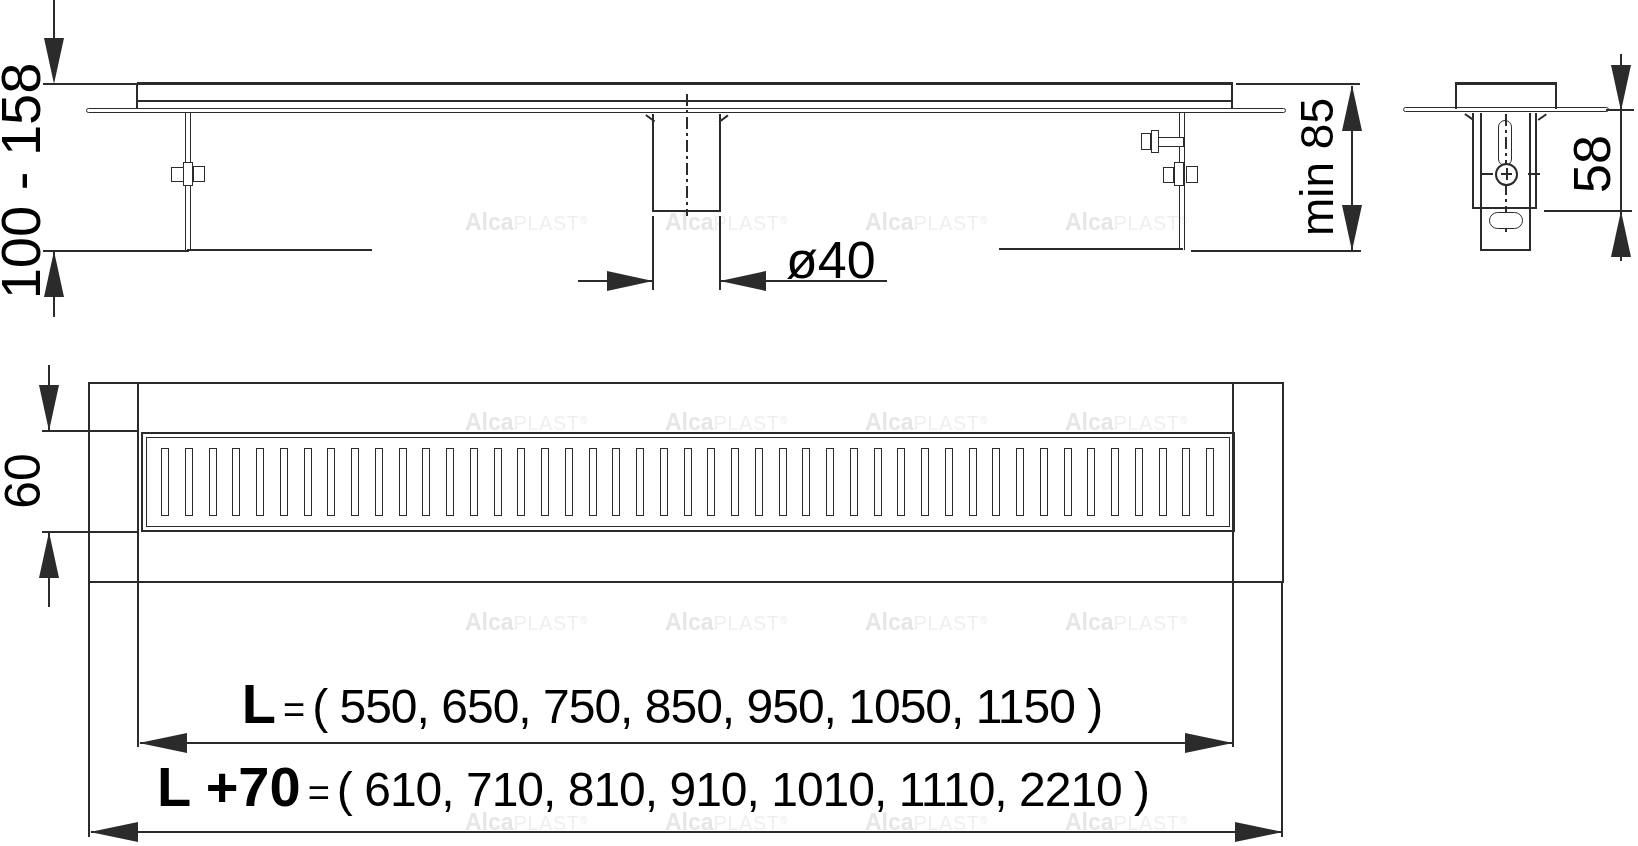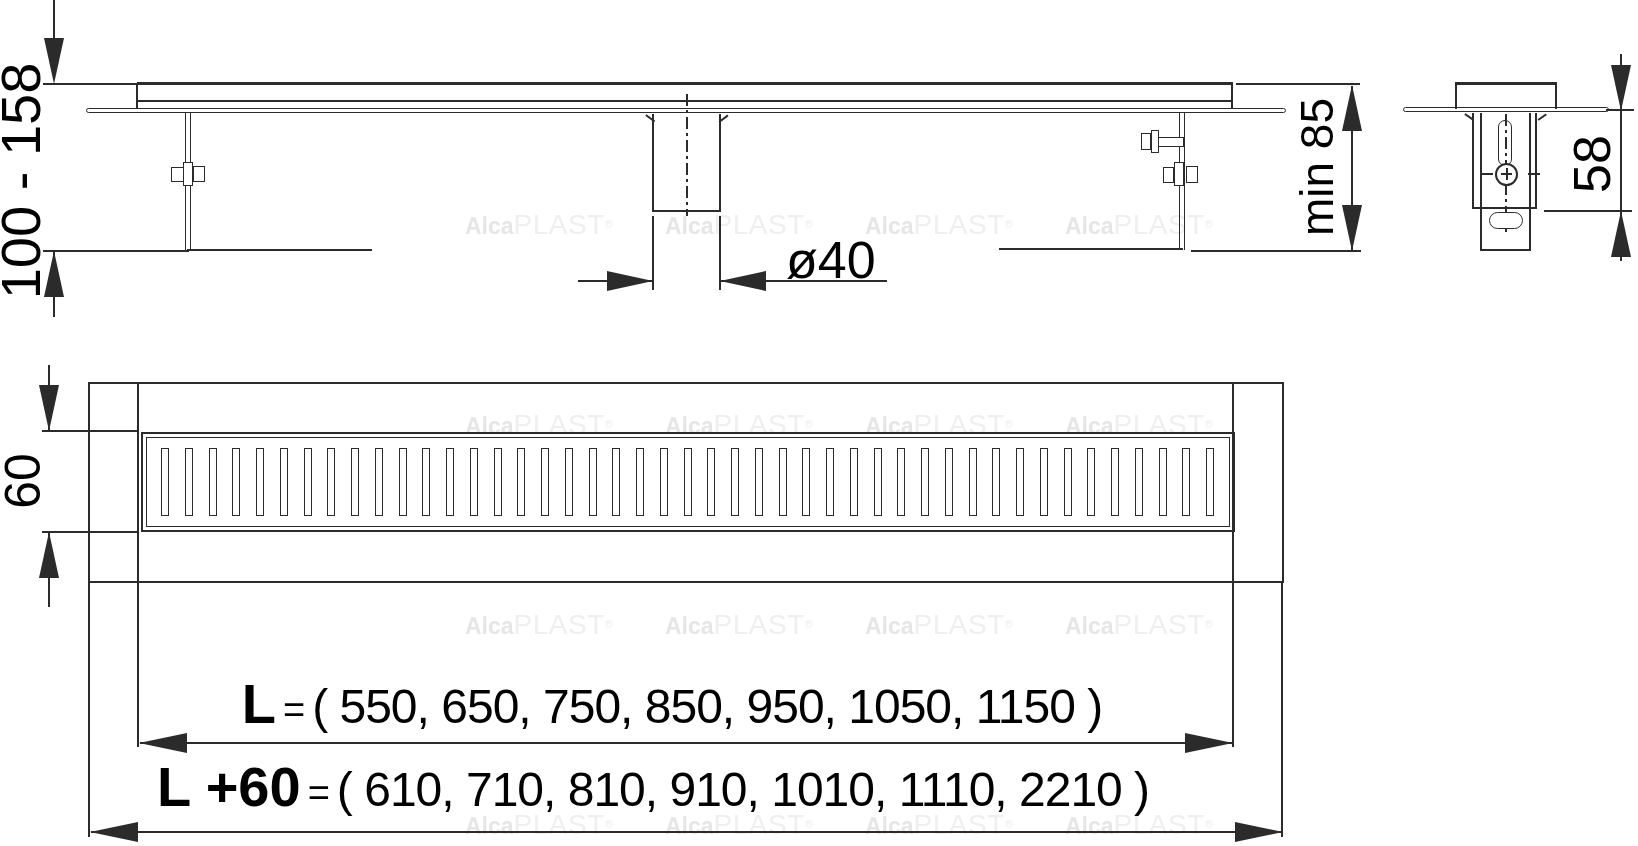--- a/index.html
+++ b/index.html
@@ -19,21 +19,21 @@
   .rlab{position:absolute;color:#000;white-space:nowrap;line-height:1;transform:translate(-50%,-50%) rotate(-90deg);}
   .dimrow{position:absolute;display:flex;justify-content:center;align-items:baseline;white-space:nowrap;color:#000;}
   .dimrow .big{font-weight:700;font-size:56px;line-height:1;}
   .dimrow .eq{font-size:38px;line-height:1;margin:0 7px;}
   .dimrow .vals{font-size:48px;letter-spacing:-1px;line-height:1;}
   .slots{position:absolute;display:flex;justify-content:space-between;}
   .slot{width:8px;height:68px;border:1.5px solid #2b2b2b;box-sizing:border-box;background:#fff;}
   .wmgrid{position:absolute;left:465px;top:209px;width:800px;height:800px;display:grid;grid-template-columns:repeat(4,200px);grid-template-rows:repeat(4,200px);z-index:0;}
   .wm{height:26px;white-space:nowrap;}
   .wm .w1{font-weight:700;font-size:23px;color:#e6e6e6;}
-  .wm .w2{font-size:28px;letter-spacing:.5px;color:#efefef;}
+  .wm .w2{font-size:20px;letter-spacing:.5px;color:#efefef;}
   .wm .w3{font-size:11px;color:#ececec;vertical-align:super;}
   .draw{position:absolute;inset:0;z-index:1;}
 </style>
 </head>
 <body>
 
 <div class="canvas">
 
   <div class="wmgrid">
     <div class="wm"><span class="w1">Alca</span><span class="w2">PLAST</span><span class="w3">®</span></div>
@@ -212,21 +212,21 @@
       <div class="dimrow" style="left:122px;top:676px;width:1100px">
         <span class="big">L</span>
         <span class="eq">=</span>
         <span class="vals">( 550, 650, 750, 850, 950, 1050, 1150 )</span>
       </div>
       <div class="hl" style="left:140px;top:742px;width:1092px;height:2.2px"></div>
       <div class="tri" style="left:139px;top:733px;border-top:10px solid transparent;border-bottom:10px solid transparent;border-right:48px solid #2b2b2b"></div>
       <div class="tri" style="left:1185px;top:733px;border-top:10px solid transparent;border-bottom:10px solid transparent;border-left:48px solid #2b2b2b"></div>
 
       <div class="dimrow" style="left:83px;top:759px;width:1140px">
-        <span class="big">L +60</span>
+        <span class="big">L +70</span>
         <span class="eq">=</span>
         <span class="vals">( 610, 710, 810, 910, 1010, 1110, 2210 )</span>
       </div>
       <div class="hl" style="left:91px;top:831px;width:1191px;height:2.2px"></div>
       <div class="tri" style="left:90px;top:822px;border-top:10px solid transparent;border-bottom:10px solid transparent;border-right:48px solid #2b2b2b"></div>
       <div class="tri" style="left:1235px;top:822px;border-top:10px solid transparent;border-bottom:10px solid transparent;border-left:48px solid #2b2b2b"></div>
     </div>
 
   </div>
 </div>

